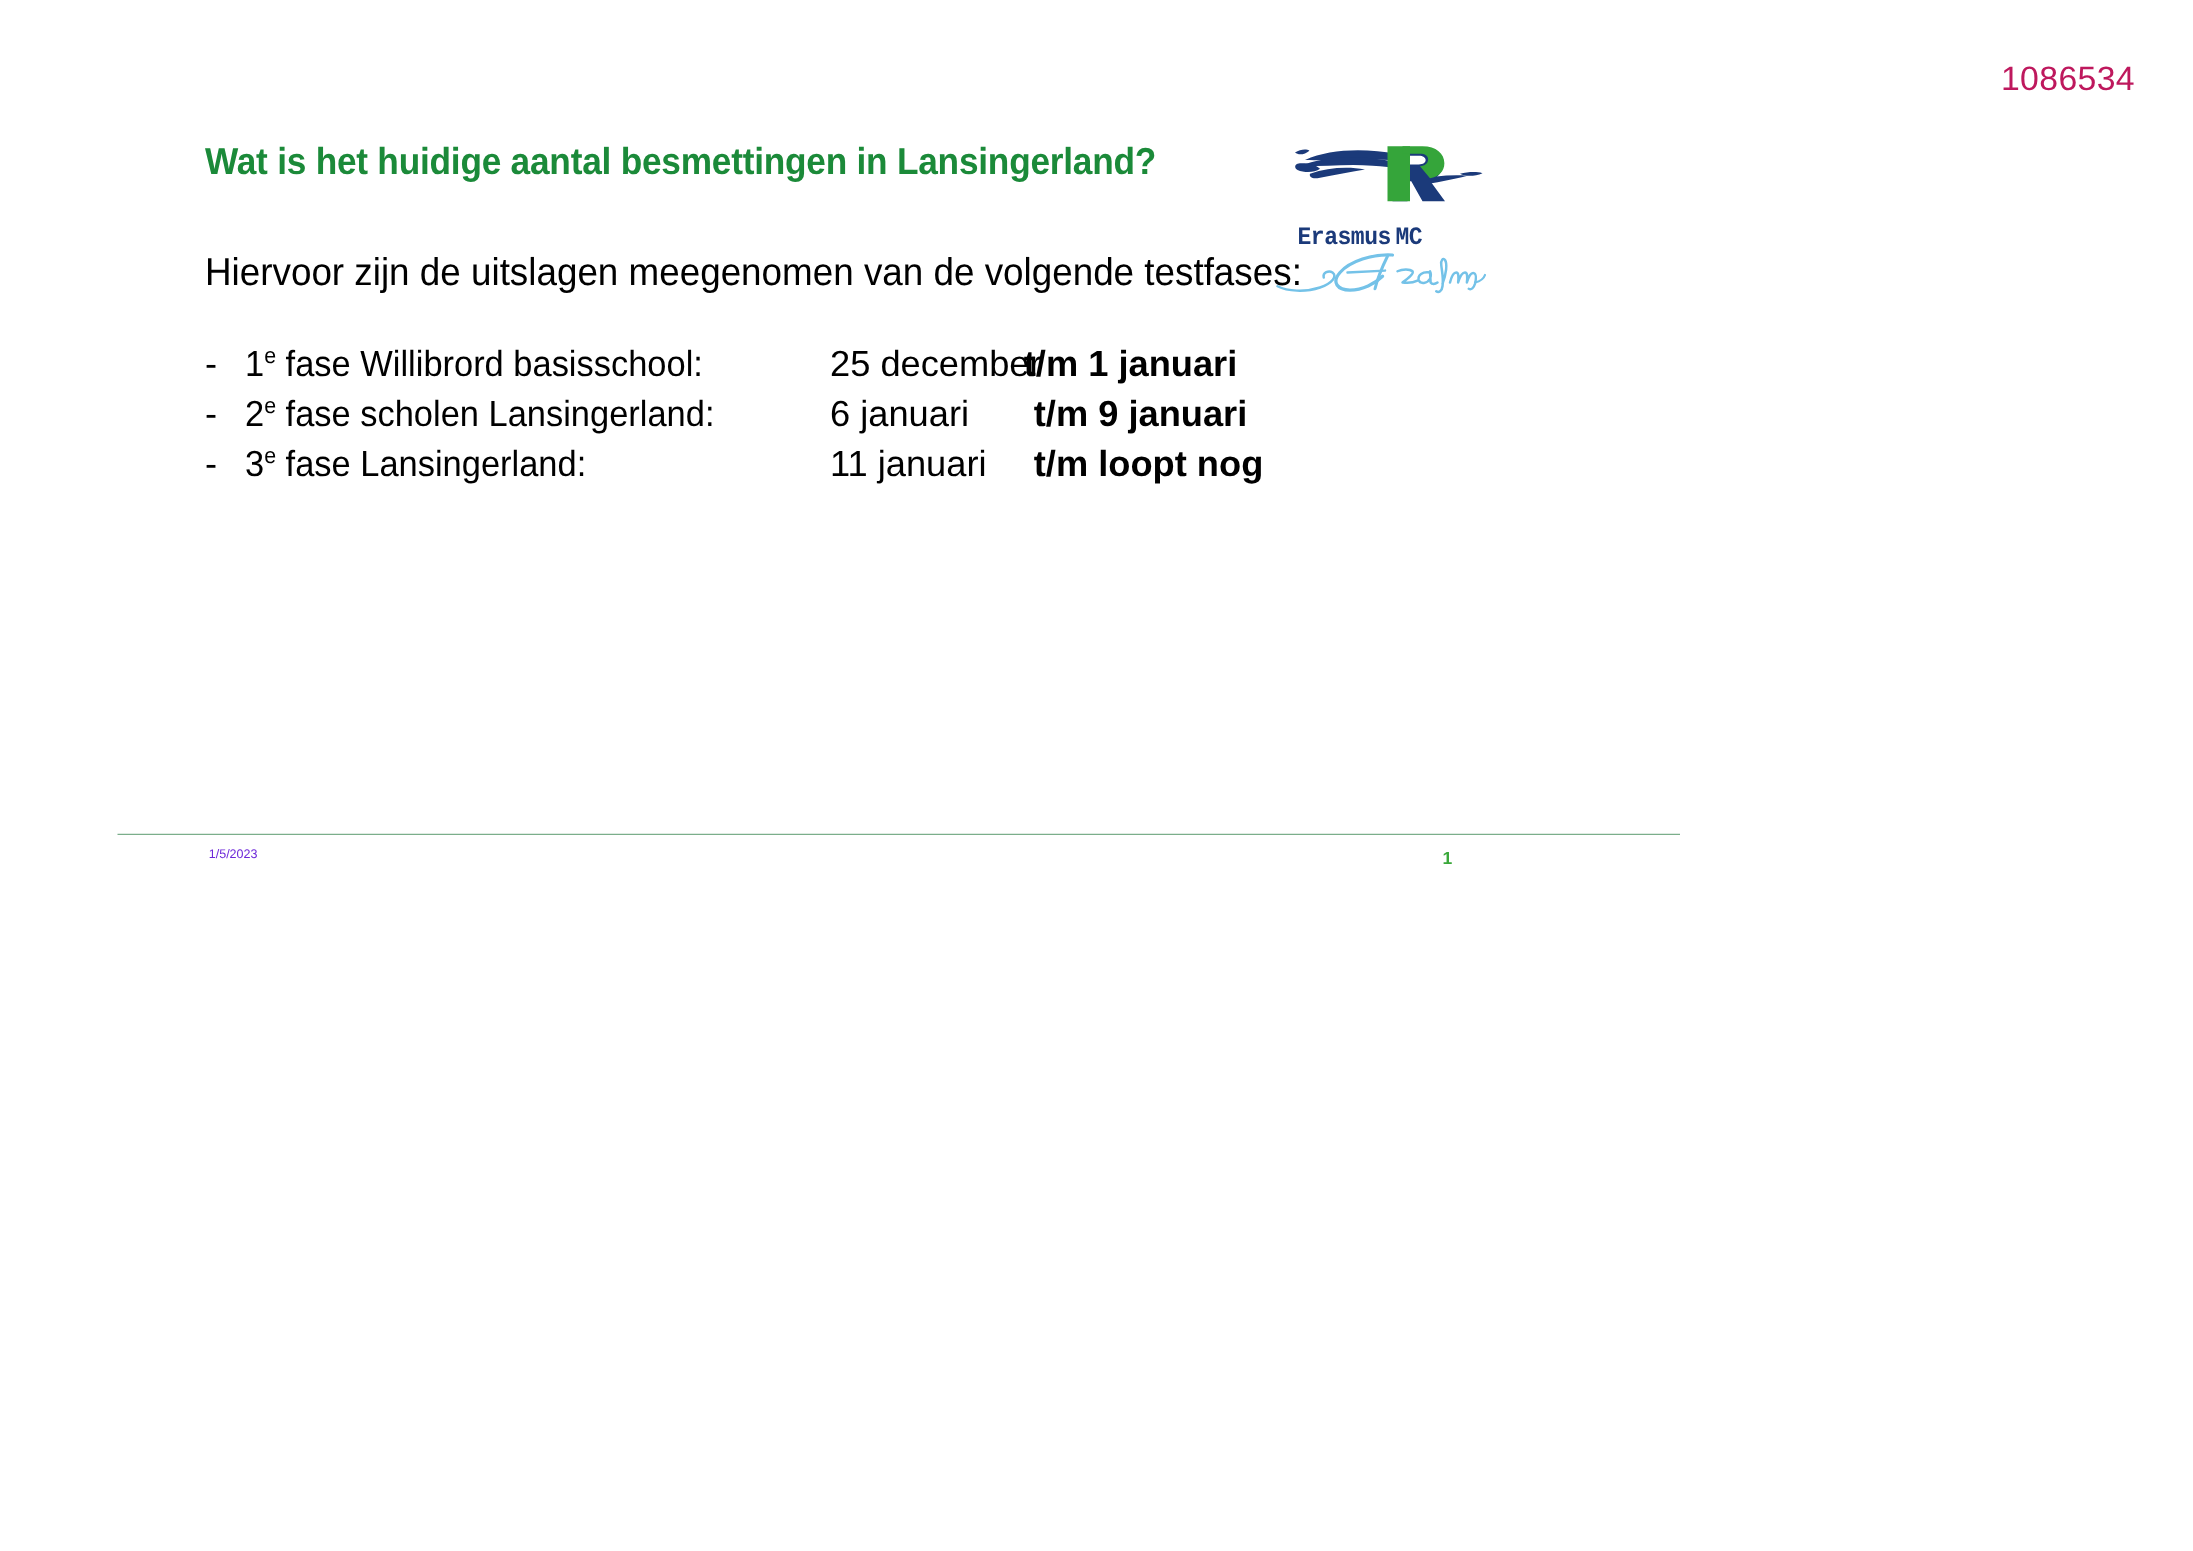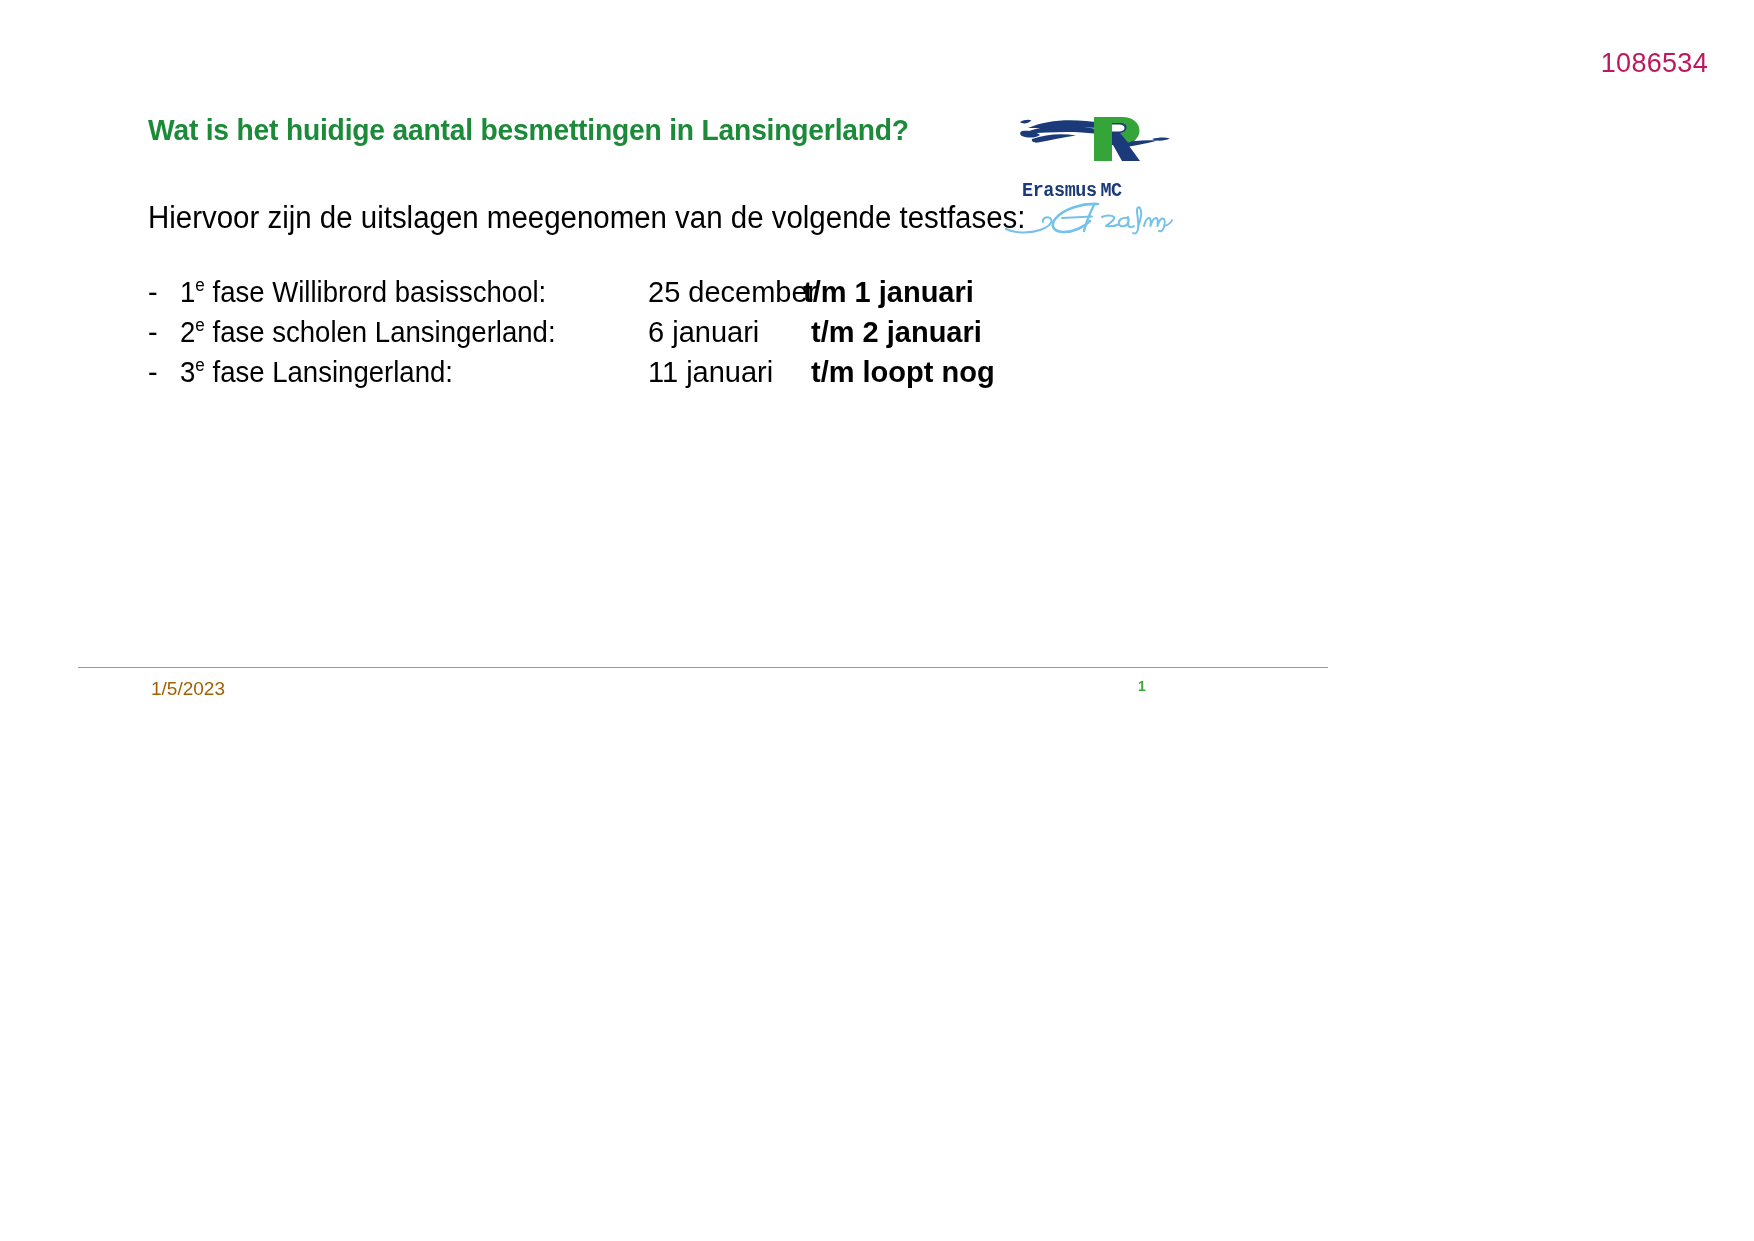--- a/index.html
+++ b/index.html
@@ -25,21 +25,21 @@
     font-size: 27px;
     line-height: 1;
     color: #be185d;
     letter-spacing: 0.3px;
     white-space: nowrap;
   }
 
   
   .slide {
     position: absolute;
-    left: 0;
+    left: 16px;
     top: 0;
     width: 1390px;
     height: 790px;
   }
 
   
   .slide-title {
     position: absolute;
     left: 148px;
     top: 113px;
@@ -116,22 +116,22 @@
     left: 78px;
     top: 667px;
     width: 1250px;
     height: 1px;
     background: #7bae8b;
   }
   .footer-date {
     position: absolute;
     left: 151px;
     top: 678px;
-    font-size: 19px;
-    color: #a16207;
+    font-size: 10px;
+    color: #6d28d9;
     white-space: nowrap;
   }
   .footer-page {
     position: absolute;
     left: 1138px;
     top: 678px;
     font-size: 14px;
     font-weight: bold;
     color: #3aa83a;
     white-space: nowrap;
@@ -195,21 +195,21 @@
       <span class="phase-dash">-</span>
       <span class="phase-label"><span>1</span><sup>e</sup><span> fase Willibrord basisschool:</span></span>
       <span class="phase-start">25 december</span>
       <span class="phase-end">t/m 1 januari</span>
     </div>
 
     <div class="phase-row row-1">
       <span class="phase-dash">-</span>
       <span class="phase-label"><span>2</span><sup>e</sup><span> fase scholen Lansingerland:</span></span>
       <span class="phase-start">6 januari</span>
-      <span class="phase-end">t/m 2 januari</span>
+      <span class="phase-end">t/m 9 januari</span>
     </div>
 
     <div class="phase-row row-2">
       <span class="phase-dash">-</span>
       <span class="phase-label"><span>3</span><sup>e</sup><span> fase Lansingerland:</span></span>
       <span class="phase-start">11 januari</span>
       <span class="phase-end">t/m loopt nog</span>
     </div>
 
   </div>

